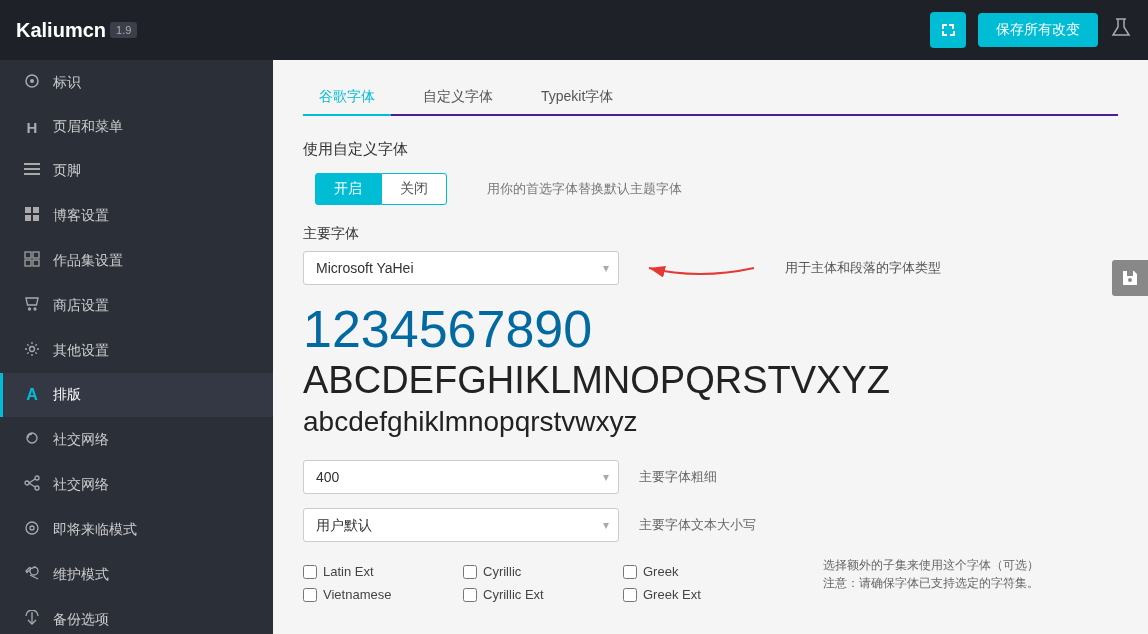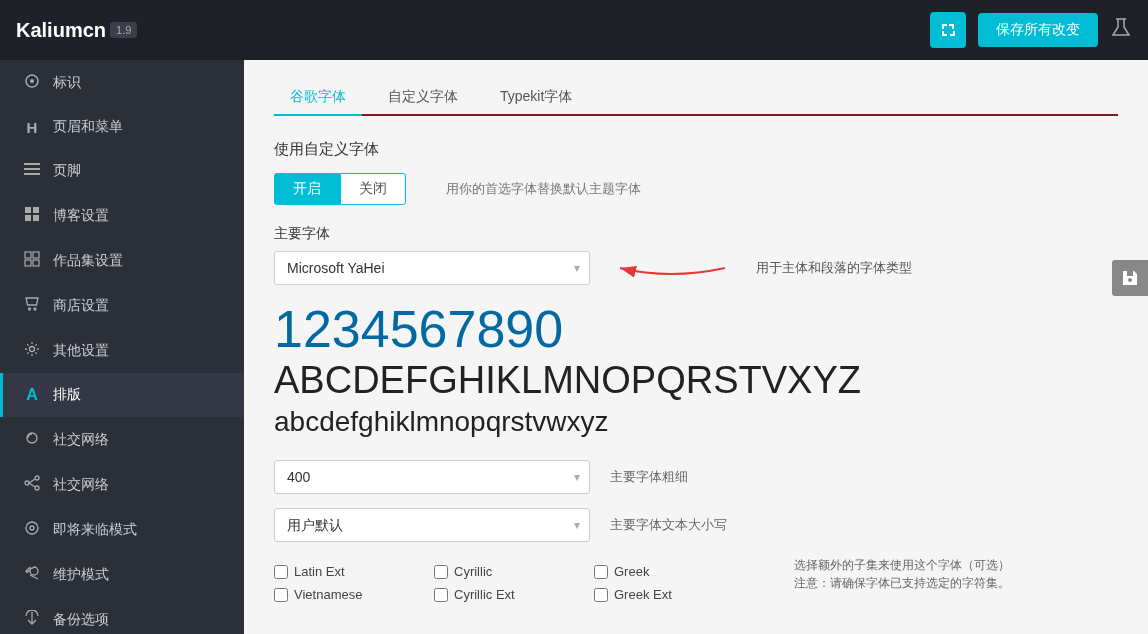--- a/index.html
+++ b/index.html
@@ -68,21 +68,21 @@
 
     
     .layout {
       display: flex;
       flex: 1;
       overflow: hidden;
     }
 
     
     .sidebar {
-      width: 244px;
+      width: 273px;
       background: #2b2f38;
       flex-shrink: 0;
       overflow-y: auto;
     }
     .sidebar-item {
       display: flex;
       align-items: center;
       gap: 12px;
       padding: 13px 20px;
       color: #ccc;
@@ -124,22 +124,22 @@
       display: flex;
       align-items: center;
       justify-content: center;
       cursor: pointer;
       border-radius: 3px 0 0 3px;
     }
 
     
     .tabs {
       display: flex;
-      gap: 10px;
-      border-bottom: 2px solid #7f1d1d;
+      gap: 16px;
+      border-bottom: 2px solid #4c1d95;
       margin-bottom: 24px;
     }
     .tab {
       padding: 8px 16px;
       font-size: 14px;
       cursor: pointer;
       color: #555;
       border-bottom: 2px solid transparent;
       margin-bottom: -2px;
     }
@@ -156,20 +156,21 @@
       margin-bottom: 14px;
       font-weight: 500;
     }
 
     
     .toggle-group {
       display: flex;
       align-items: center;
       gap: 0;
       margin-bottom: 20px;
+      margin-left: 12px;
     }
     .toggle-btn {
       padding: 6px 18px;
       font-size: 14px;
       border: 1px solid #00bcd4;
       cursor: pointer;
       font-family: inherit;
     }
     .toggle-btn.on {
       background: #00bcd4;

